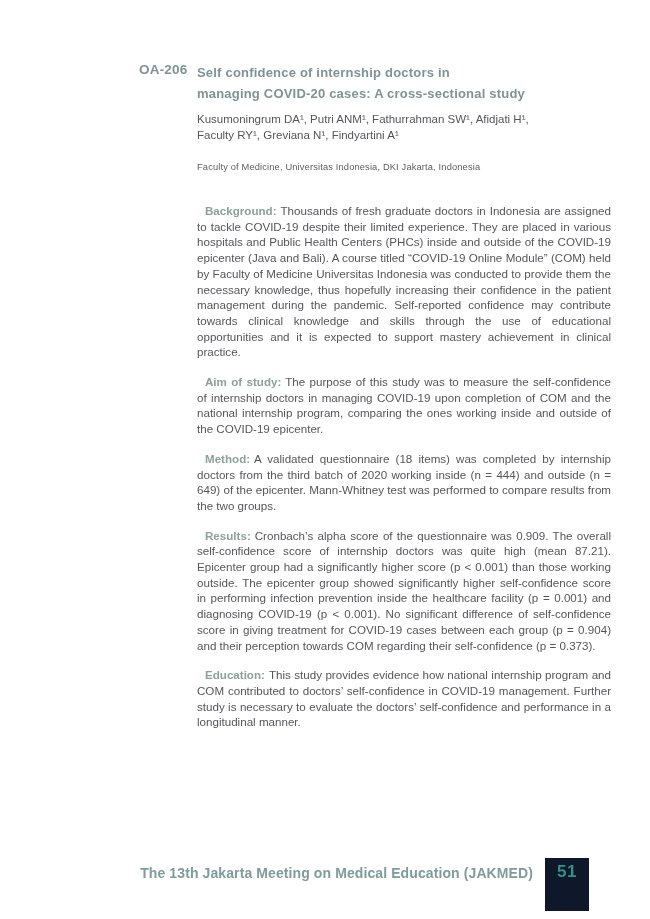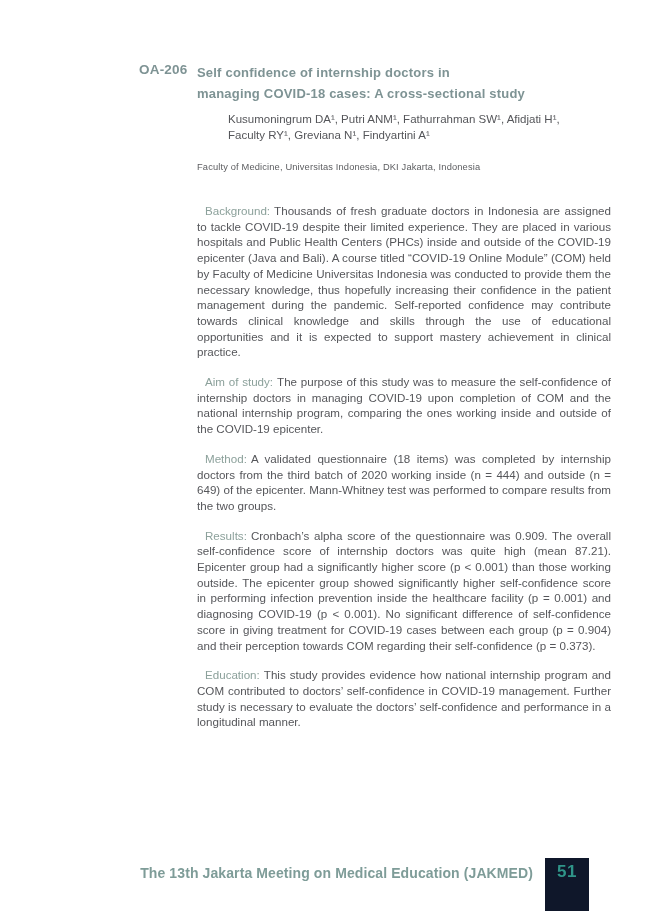--- a/index.html
+++ b/index.html
@@ -35,21 +35,20 @@
     letter-spacing: 0.2px;
   }
   .authors {
     position: absolute;
     left: 197px;
     top: 111px;
     width: 420px;
     font-size: 11.5px;
     color: #55565a;
     line-height: 16px;
-    margin-left: 31px;
   }
   .affiliation {
     position: absolute;
     left: 197px;
     top: 145px;
     width: 420px;
     font-size: 9.3px;
     color: #5c5d60;
     line-height: 15px;
     letter-spacing: 0.15px;
@@ -61,21 +60,21 @@
     width: 414px;
   }
   .section {
     margin: 0 0 14px 0;
     font-size: 11.6px;
     line-height: 15.7px;
     color: #55565a;
     text-align: justify;
   }
   .sec-label {
-    font-weight: normal;
+    font-weight: bold;
     color: #8ca19b;
     margin-right: 4px;
     padding-left: 8px;
   }
   .footer {
     position: absolute;
     right: 61px;
     bottom: 8px;
     display: flex;
     align-items: flex-start;
@@ -103,21 +102,21 @@
     letter-spacing: 0.5px;
   }
 </style>
 </head>
 <body>
 
 <div class="page">
 
   <div class="header-row">
     <div class="oa-number">OA-206</div>
-    <h1 class="title"><span>Self confidence of internship doctors in</span><br><span>managing COVID-18 cases: A cross-sectional study</span></h1>
+    <h1 class="title"><span>Self confidence of internship doctors in</span><br><span>managing COVID-20 cases: A cross-sectional study</span></h1>
   </div>
 
   <div class="authors"><span>Kusumoningrum DA¹, Putri ANM¹, Fathurrahman SW¹, Afidjati H¹,</span><br><span>Faculty RY¹, Greviana N¹, Findyartini A¹</span></div>
 
   <div class="affiliation"><br><span>Faculty of Medicine, Universitas Indonesia, DKI Jakarta, Indonesia</span></div>
 
   <div class="body-col">
     <p class="section"><span class="sec-label">Background:</span><span>Thousands of fresh graduate doctors in Indonesia are assigned to tackle COVID-19 despite their limited experience. They are placed in various hospitals and Public Health Centers (PHCs) inside and outside of the COVID-19 epicenter (Java and Bali). A course titled “COVID-19 Online Module” (COM) held by Faculty of Medicine Universitas Indonesia was conducted to provide them the necessary knowledge, thus hopefully increasing their confidence in the patient management during the pandemic. Self-reported confidence may contribute towards clinical knowledge and skills through the use of educational opportunities and it is expected to support mastery achievement in clinical practice.</span></p>
 
     <p class="section"><span class="sec-label">Aim of study:</span><span>The purpose of this study was to measure the self-confidence of internship doctors in managing COVID-19 upon completion of COM and the national internship program, comparing the ones working inside and outside of the COVID-19 epicenter.</span></p>

